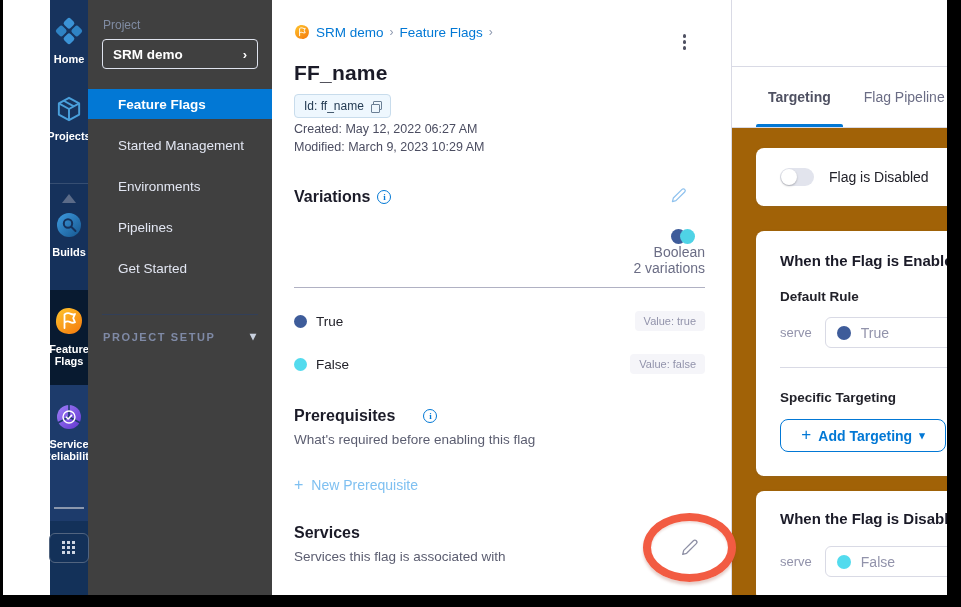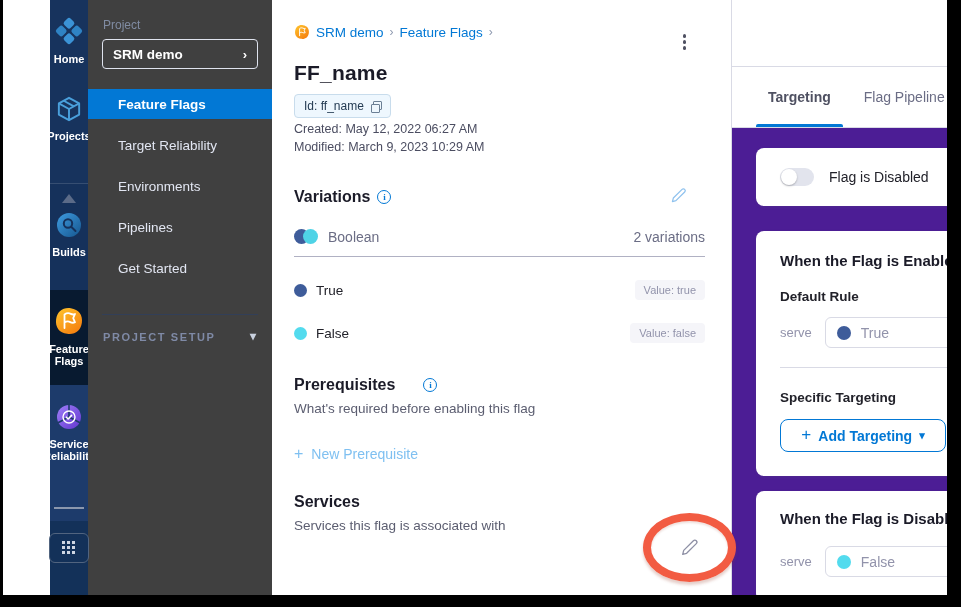--- a/index.html
+++ b/index.html
@@ -51,41 +51,41 @@
   .copy-ic::before { content:""; position:absolute; left:2px; top:0; width:7px; height:7px; border:1.2px solid #6b7f95; border-radius:1px; }
   .copy-ic::after { content:""; position:absolute; left:0; top:2.5px; width:7px; height:7px; border:1.2px solid #6b7f95; border-radius:1px; background:#eef7fe; }
   .git-btn { display:inline-flex; align-items:center; gap:9px; margin-top:13px; background:#f3f3fa; border-radius:4px; padding:7px 15px; cursor:pointer; }
   .git-btn span { color:#9293ab; font-size:14px; font-weight:700; }
   .meta { margin-top:2px; font-size:12.5px; color:#4b4d61; line-height:18px; }
   .sect-head-row { display:flex; align-items:center; gap:7px; }
   .sect-head { font-size:16px; font-weight:700; color:#1b1b28; }
   .info-ic { width:14px; height:14px; border:1.4px solid #0278d5; border-radius:50%; color:#0278d5; font-size:9px; font-weight:700; display:flex; align-items:center; justify-content:center; font-family:"Liberation Serif", serif; cursor:pointer; }
   .row-variations-head { margin-top:32px; position:relative; }
   .pencil-blue { position:absolute; right:17px; top:-2px; color:#8fc2ee; cursor:pointer; }
-  .bool-row { margin-top:23px; display:flex; align-items:flex-start; }
+  .bool-row { margin-top:23px; display:flex; align-items:flex-end;flex-direction:column; }
   .bool-ic { position:relative; width:24px; height:15px; margin-right:10px; }
   .bool-ic::before { content:""; position:absolute; left:0; top:0; width:15px; height:15px; border-radius:50%; background:#3e5c9a; }
   .bool-ic::after { content:""; position:absolute; left:9px; top:0; width:15px; height:15px; border-radius:50%; background:#4fd3e6; }
   .bool-label { color:#6b6d85; font-size:14px; }
   .var-count { margin-left:auto; color:#6b6d85; font-size:14px; }
   .var-hr { margin-top:11px; border:none; border-top:1px solid #b0b1c3; }
   .var-row { margin-top:23px; display:flex; align-items:center; }
   .dot { width:13px; height:13px; border-radius:50%; margin-right:9px; flex:none; }
   .var-name { color:#22222a; font-size:13.5px; }
   .val-chip { margin-left:auto; background:#f5f5f9; border-radius:4px; padding:4px 9px; font-size:11px; color:#9293ab; }
   .row-prereq-head { margin-top:33px;gap:28px; }
   .sect-desc { margin-top:7px; color:#5b5d70; font-size:13.5px; }
   .add-link { margin-top:30px; display:inline-flex; align-items:center; gap:8px; color:#7fc0f1; font-size:14px; cursor:pointer; }
   .add-link .plus { font-size:16px; line-height:14px; }
   .row-services-head { margin-top:30px; }
   .pencil-gray { position:absolute; left:408px; top:537px; color:#8e90a5; cursor:pointer; }
   .red-ellipse { position:absolute; left:371px; top:513px; width:93px; height:69px; border:8px solid #f25b42; border-radius:50%; z-index:60; pointer-events:none; box-shadow:0 3px 3px rgba(150,60,40,.25), inset 0 2px 2px rgba(150,60,40,.15); }
 
   
-  .rpanel { width:216px; flex:none; border-left:1px solid #d9dae5; background:#4c1d95; display:flex; flex-direction:column; overflow:hidden; }
+  .rpanel { width:216px; flex:none; border-left:1px solid #d9dae5; background:#a16207; display:flex; flex-direction:column; overflow:hidden; }
   .rp-topstrip { height:67px; background:#fff; border-bottom:1px solid #d9dae5; flex:none; }
   .rp-tabs { height:61px; background:#fff; border-bottom:1px solid #d9dae5; flex:none; display:flex; align-items:stretch; padding-left:36px; gap:33px; }
   .tab { display:flex; align-items:center; font-size:14px; color:#6b6d85; position:relative; cursor:pointer; white-space:nowrap; }
   .tab.active { color:#4f5162; font-weight:700; }
   .tab.active::after { content:""; position:absolute; left:-12px; right:-12px; bottom:0; height:3px; background:#0278d5; border-radius:2px 2px 0 0; }
   .rp-content { flex:1; padding:20px 0 0 24px; }
   .card { background:#fff; border-radius:8px; box-shadow:0 1px 3px rgba(96,97,112,.16); margin-right:-24px; }
   .card-toggle { height:58px; display:flex; align-items:center; gap:15px; padding:0 24px; }
   .toggle { width:34px; height:18px; background:#e2e4ed; border-radius:10px; position:relative; flex:none; cursor:pointer; }
   .toggle::after { content:""; position:absolute; left:1px; top:1px; width:16px; height:16px; border-radius:50%; background:#fff; box-shadow:0 1px 2px rgba(0,0,0,.25); }
@@ -219,21 +219,21 @@
   </nav>
 
   <nav class="sidebar2">
     <div class="proj-label">Project</div>
     <div class="proj-select">
       <span class="pname">SRM demo</span>
       <span class="chev">›</span>
     </div>
     <div class="nav">
       <div class="nav-item active">Feature Flags</div>
-      <div class="nav-item">Target Reliability</div>
+      <div class="nav-item">Started Management</div>
       <div class="nav-item">Environments</div>
       <div class="nav-item">Pipelines</div>
       <div class="nav-item">Get Started</div>
     </div>
     <div class="sb-divider"></div>
     <div class="setup-row">
       <span class="setup-label">PROJECT SETUP</span>
       <span class="setup-chev">▾</span>
     </div>
   </nav>

